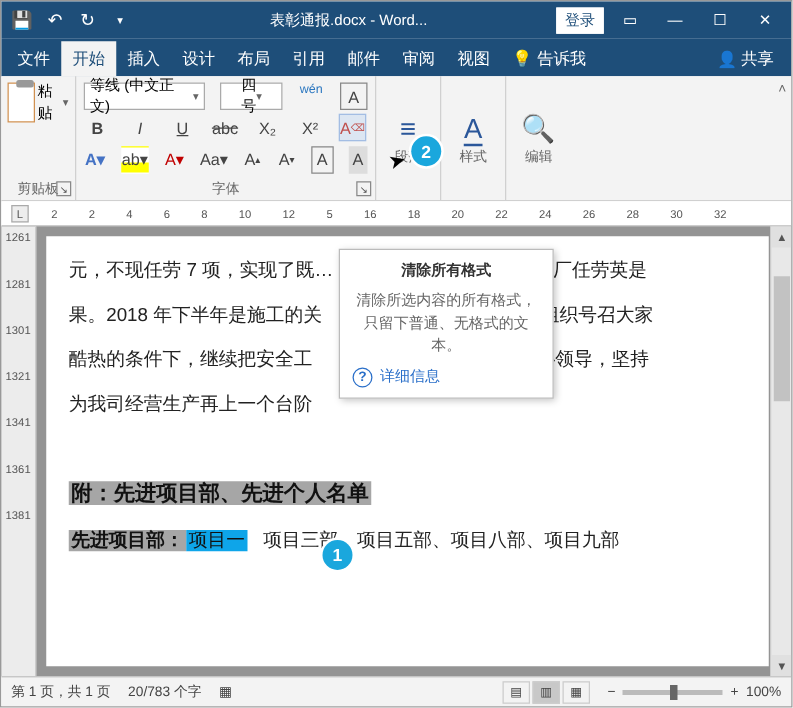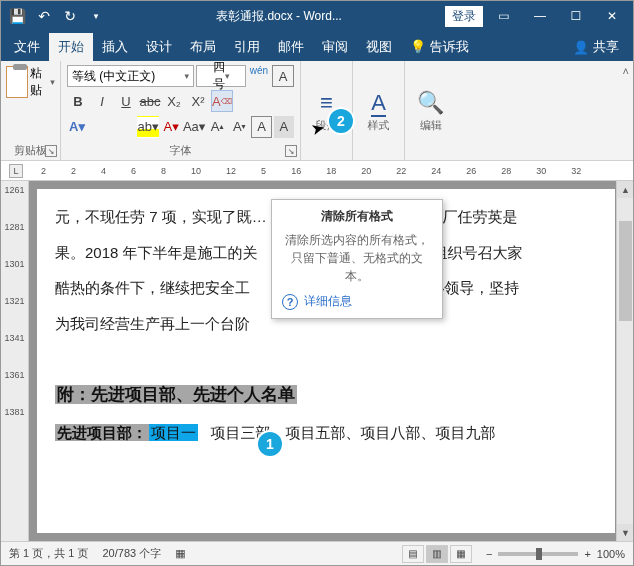--- a/index.html
+++ b/index.html
@@ -17,21 +17,21 @@
   .tab.active { background:#f3f3f3; color:#1E4E79; }
   .tab.share{ margin-left:auto; display:flex; align-items:center; gap:3px; padding-right:10px;}
   .ribbon { height:100px; background:#f3f3f3; border-bottom:1px solid #d0d0d0; display:flex; position:relative; }
   .group { border-right:1px solid #d0d0d0; display:flex; flex-direction:column; justify-content:space-between; padding:4px 6px 0 6px;}
   .group-label{ font-size:11px; color:#666; text-align:center; padding:2px 0;}
   .clipboard { width:60px; align-items:center;}
   .paste-big{ display:flex; flex-direction:row; align-items:center; font-size:12px; gap:2px;}
   .paste-icon{ width:28px; height:32px; background:#fff; border:1px solid #d09050; position:relative;}
   .paste-icon::before{content:""; position:absolute; top:-3px; left:6px; width:14px; height:6px; background:#999; border-radius:2px;}
   .fontgroup{ width:240px;}
-  .fontrow{ display:flex; gap:2px; height:24px;}
+  .fontrow{ display:flex; align-items:center; gap:12px; height:24px;}
   .fontname{ flex:1; height:22px; border:1px solid #aaa; background:#fff; font-size:12px; padding:2px 4px; display:flex; align-items:center; justify-content:space-between;}
   .fontsize{ width:50px; height:22px; border:1px solid #aaa; background:#fff; font-size:12px; padding:2px 16px; display:flex; align-items:center; justify-content:space-between;}
   .dd{ color:#666; font-size:9px;}
   .rb{ width:22px; height:22px; display:flex; align-items:center; justify-content:center; font-size:13px; color:#444; border:1px solid transparent;}
   .rb.boxed{ border:1px solid #888;}
   .para-group, .style-group, .edit-group{ width:52px; align-items:center; justify-content:center;}
   .big-icon{ font-size:22px; color:#2b579a;}
   .dialog-launcher{ position:absolute; bottom:3px; right:3px; width:12px; height:12px; border:1px solid #888; font-size:8px; display:flex; align-items:center; justify-content:center; color:#555;}
   .group{ position:relative;}
   .ruler { height:20px; background:#fff; border-bottom:1px solid #ccc; display:flex; align-items:center; font-size:9px; color:#555; padding-left:40px; position:relative; overflow:hidden;}
@@ -137,21 +137,21 @@
         <span class="rb" style="font-weight:bold;">B</span>
         <span class="rb" style="font-style:italic;">I</span>
         <span class="rb" style="text-decoration:underline;">U</span>
         <span class="rb" style="text-decoration:line-through;">abc</span>
         <span class="rb">X₂</span>
         <span class="rb">X²</span>
         <span class="rb clear-format-btn hovered" style="color:#c0504d;">A<span style="font-size:8px;">⌫</span></span>
       </div>
       <div class="fontrow">
         <span class="rb" style="color:#4472c4;font-weight:bold;">A▾</span>
-        <span class="rb" style="background:linear-gradient(#fff 60%,#ffff00 60%);margin-left:48px;">ab▾</span>
+        <span class="rb" style="background:linear-gradient(#fff 60%,#ffff00 60%);">ab▾</span>
         <span class="rb" style="color:#c00000;">A▾</span>
         <span class="rb">Aa▾</span>
         <span class="rb">A<span style="font-size:8px;">▴</span></span>
         <span class="rb">A<span style="font-size:8px;">▾</span></span>
         <span class="rb" style="border:1px solid #888;padding:0 3px;">A</span>
         <span class="rb" style="background:#ddd;">A</span>
       </div>
       <div class="group-label">字体</div>
       <div class="dialog-launcher">↘</div>
     </div>

